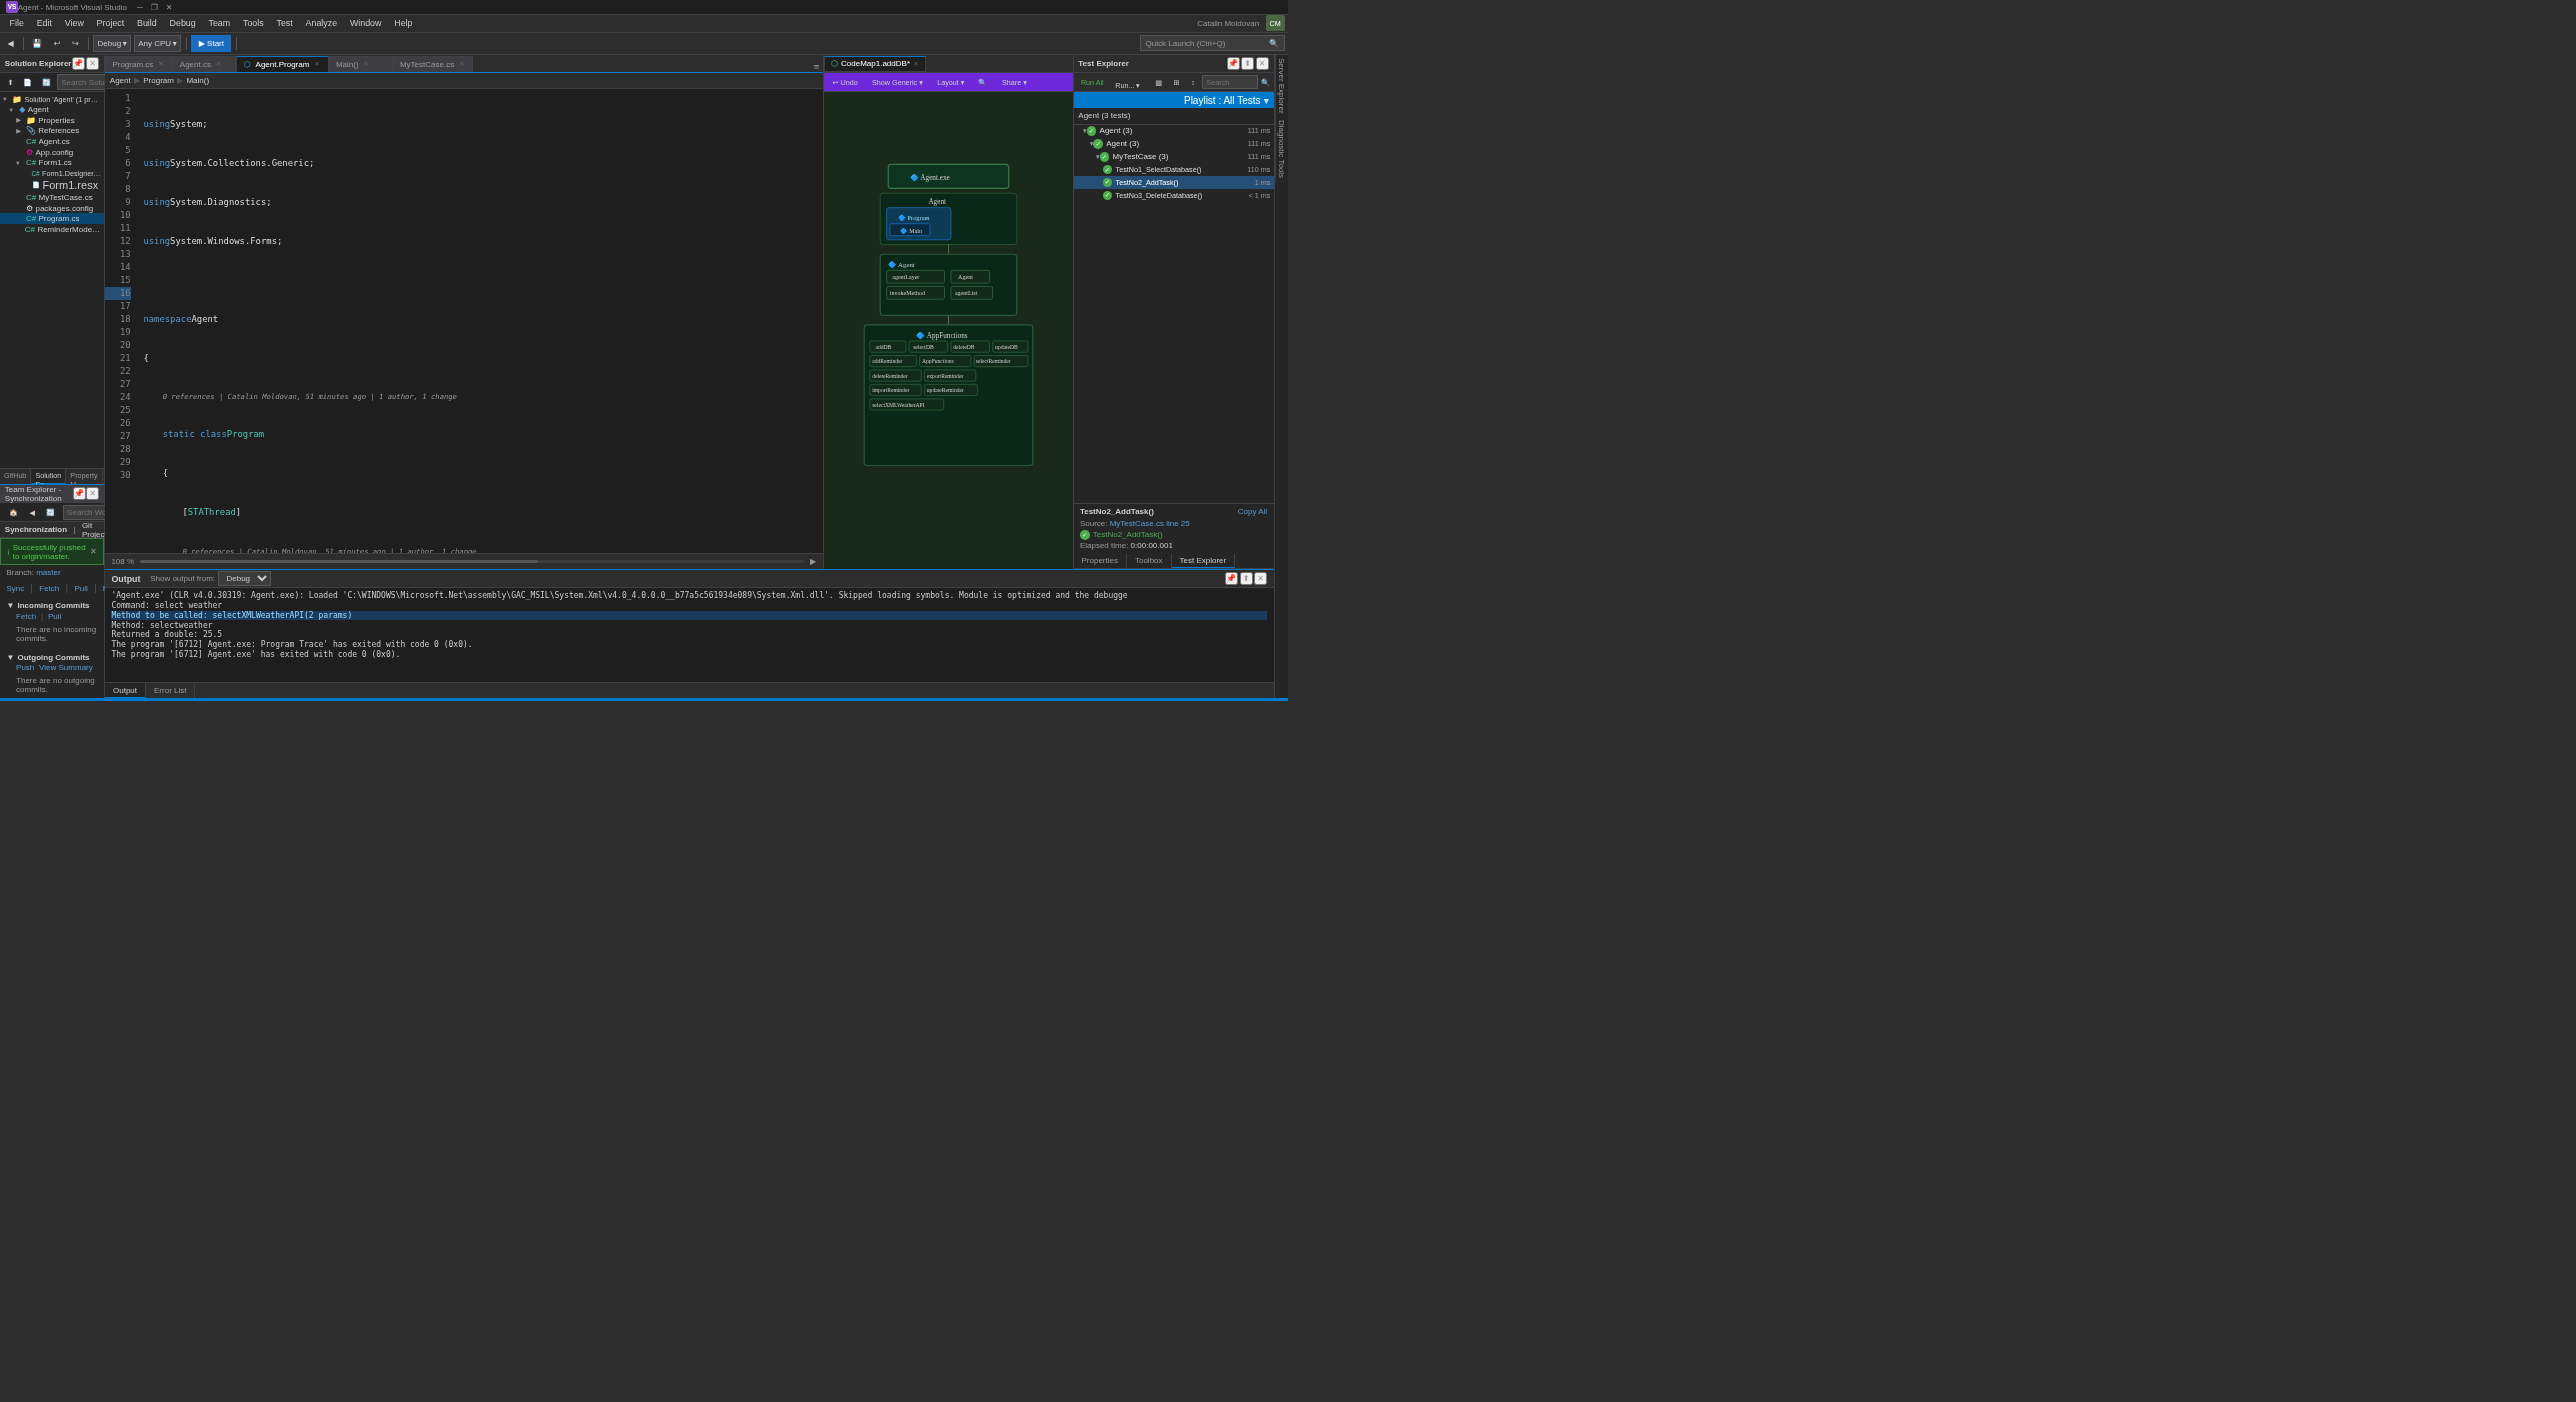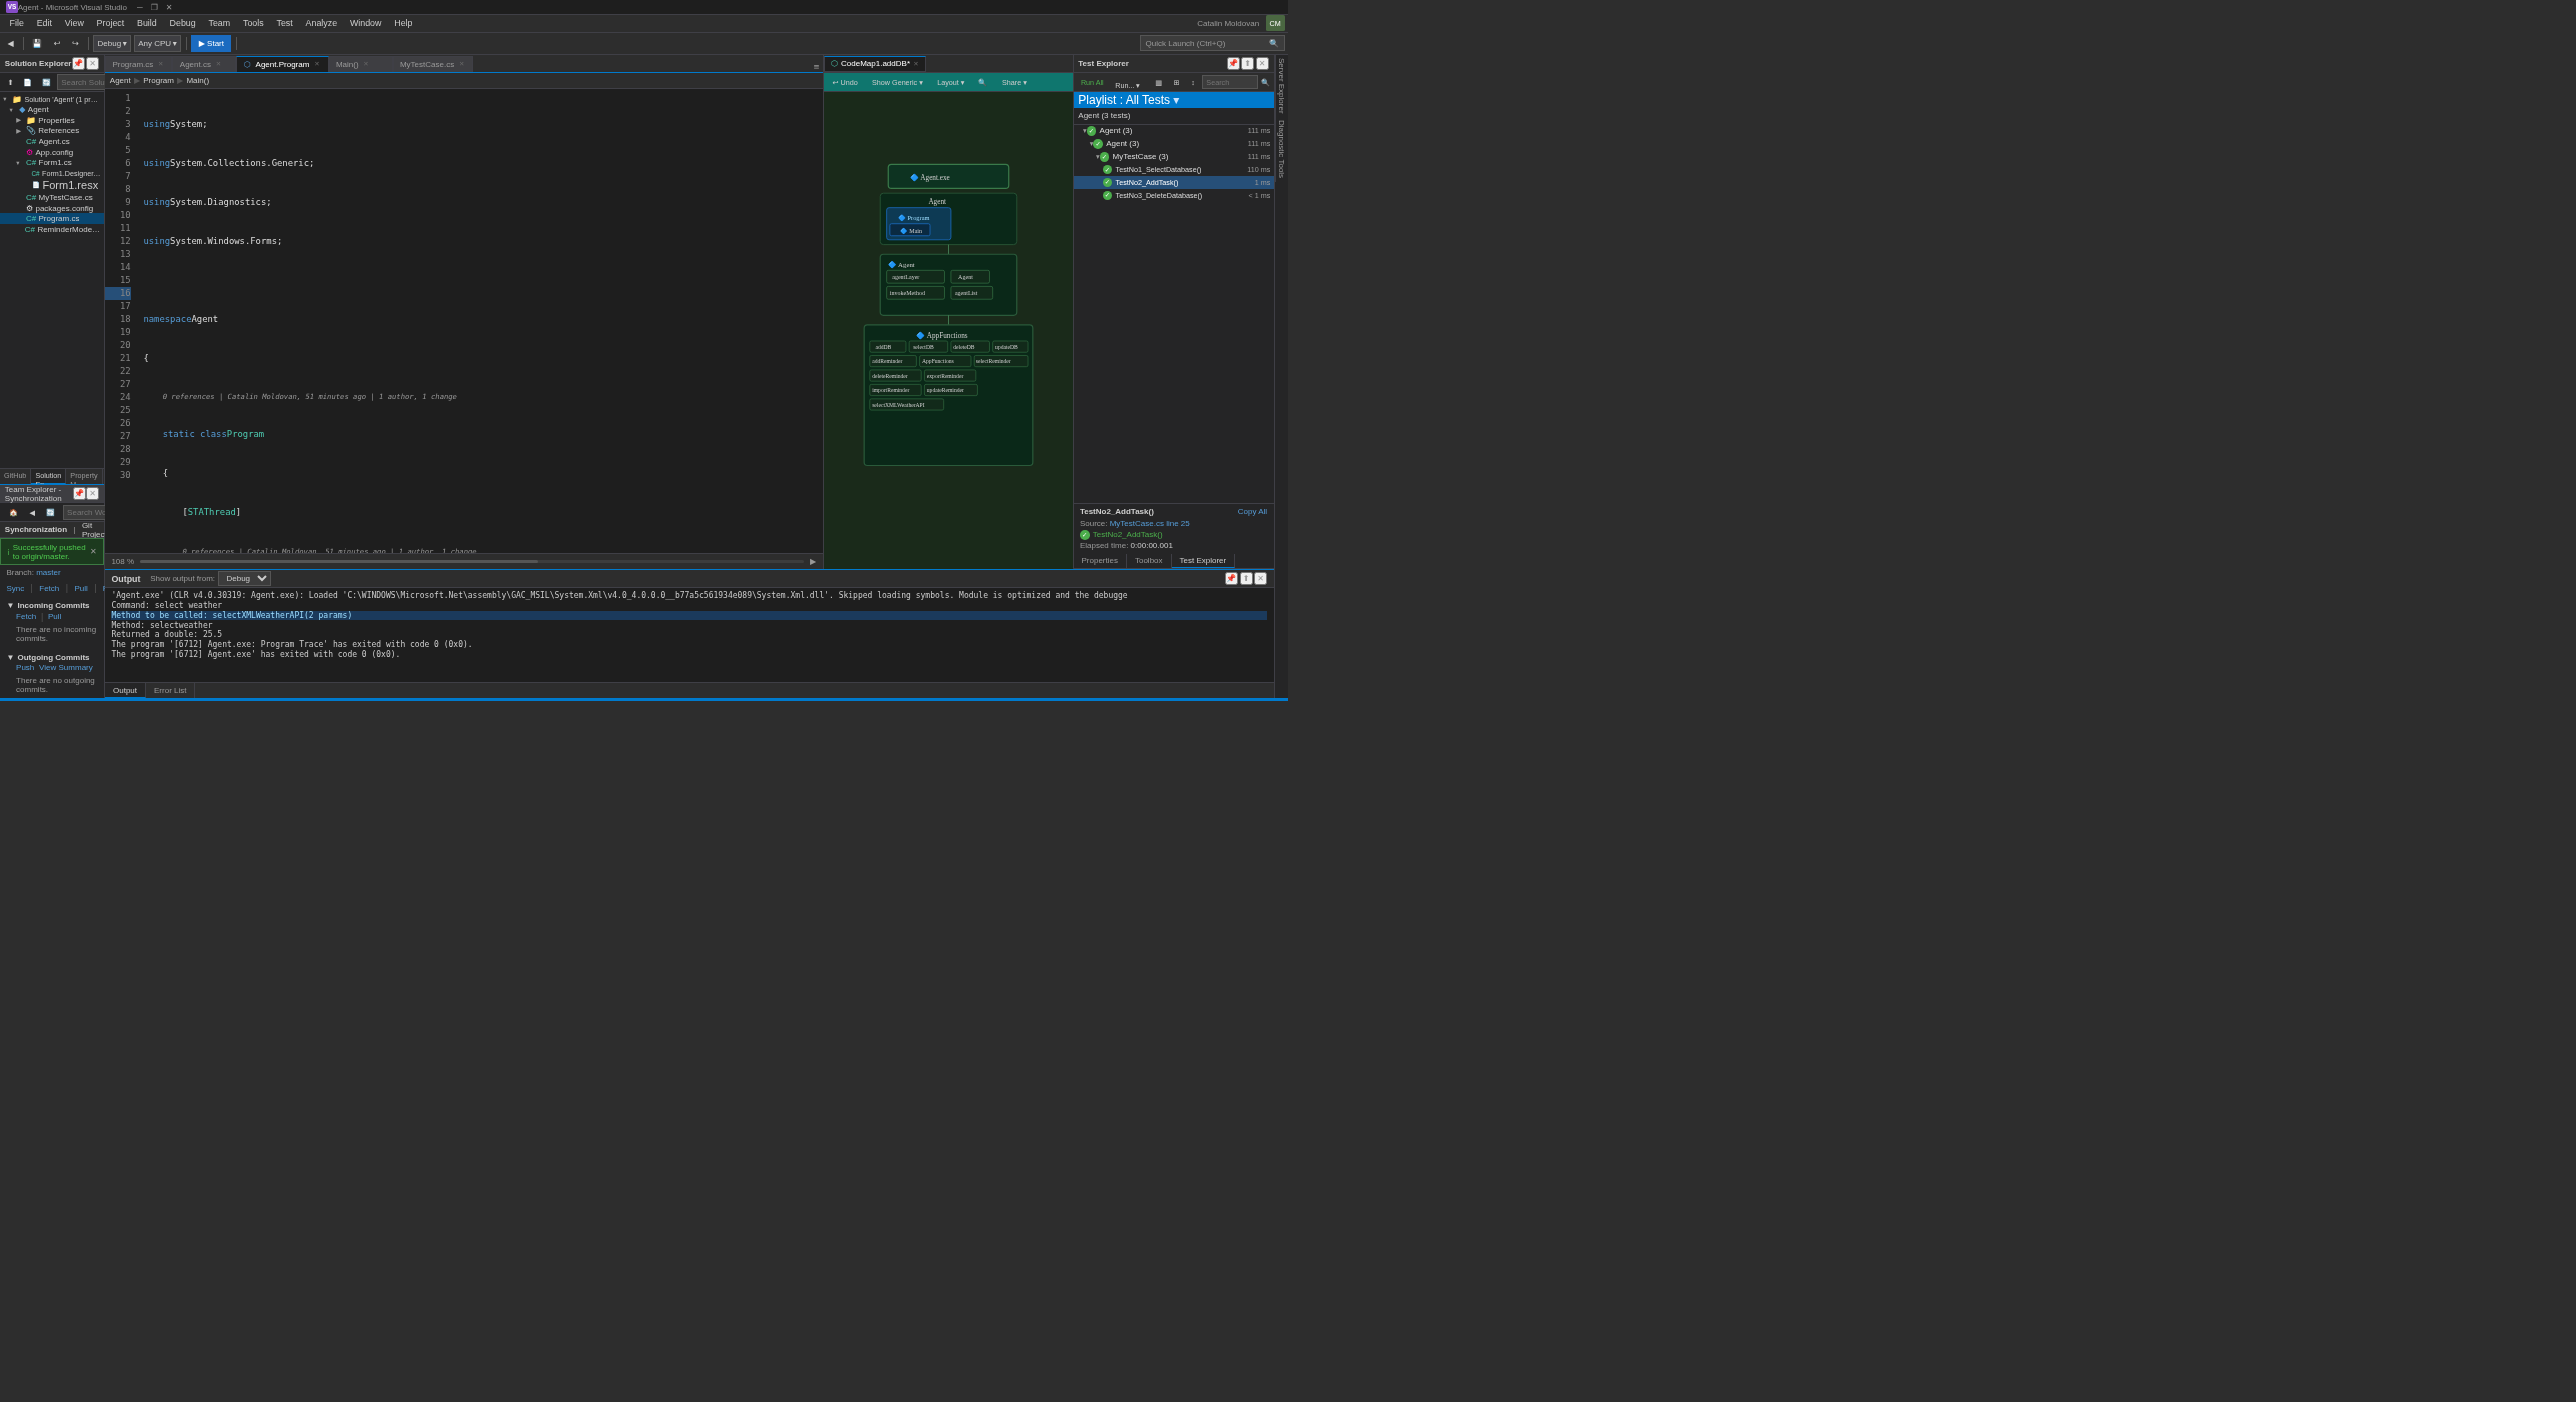--- a/index.html
+++ b/index.html
@@ -488,21 +488,21 @@
       <div style="width:250px; display:flex; flex-direction:column; background:#1a2a1a; border-left:0.8px solid #3f3f46;">
 
         <div style="height:17.7px; background:#2d2d2d; display:flex; align-items:center; border-bottom:0.8px solid #3f3f46;">
           <div style="height:16px; padding:0 6.4px; background:#1e1e1e; border:0.8px solid #3f3f46; color:#fff; font-size:8px; display:flex; align-items:center; gap:3.2px; border-top:1.6px solid #007acc;">
             <span style="color:#4ec9b0;">⬡</span>
             <span style="font-size:8px;">CodeMap1.addDB*</span>
             <span style="color:#666;font-size:6.4px;cursor:pointer;">✕</span>
           </div>
         </div>
 
-        <div style="height:19.3px; background:#0f766e; display:flex; align-items:center; padding:0 4.8px; gap:6px; border-bottom:0.8px solid #3f3f46; font-size:8px; color:#ccc;">
+        <div style="height:19.3px; background:#6d28d9; display:flex; align-items:center; padding:0 4.8px; gap:6px; border-bottom:0.8px solid #3f3f46; font-size:8px; color:#ccc;">
           <button class="toolbar-btn" style="font-size:7.2px;">↩ Undo</button>
           <button class="toolbar-btn" style="font-size:7.2px;">Show Generic ▾</button>
           <button class="toolbar-btn" style="font-size:7.2px;">Layout ▾</button>
           <button class="toolbar-btn" style="font-size:7.2px;">🔍</button>
           <button class="toolbar-btn" style="font-size:7.2px;">Share ▾</button>
         </div>
 
         <div style="flex:1; overflow:hidden; position:relative; background:#1a2a1a;">
           <svg width="100%" height="100%" viewBox="0 0 310 430" style="font-size:11px">
 
@@ -602,21 +602,21 @@
             <span>Run...</span> ▾
           </button>
           <div style="flex:1;"></div>
           <button class="toolbar-btn" style="font-size:7.2px;">▦</button>
           <button class="toolbar-btn" style="font-size:7.2px;">⊞</button>
           <button class="toolbar-btn" style="font-size:7.2px;">↕</button>
           <input type="text" style="height: 14.5px; background: rgb(60, 60, 60); border: 0.8px solid rgb(85, 85, 85); color: rgb(204, 204, 204); font-size: 7.2px; padding: 0px 3.2px; width: 56px;" placeholder="Search">
           <button style="background:none;border:none;color:#999;font-size:7.2px;cursor:pointer;">🔍</button>
         </div>
 
-        <div style="height:16px; background:#007acc; display:flex; align-items:center; padding:0 4.8px; font-size:12px; color:#fff;">
+        <div style="height:16px; background:#007acc; display:flex; align-items:center; padding:0 4.8px; font-size:10px; color:#fff;justify-content:flex-end;">
           <span>Playlist : All Tests</span>
           <span style="margin-left:3.2px; color:#cce4ff; cursor:pointer;">▾</span>
         </div>
 
         <div style="padding:3.2px 4.8px; font-size:8px; color:#ccc; border-bottom:0.8px solid #3f3f46;">
           <span>Agent (3 tests)</span>
         </div>
 
         <div style="flex:1; overflow-y:auto;">
           <div class="test-item">

